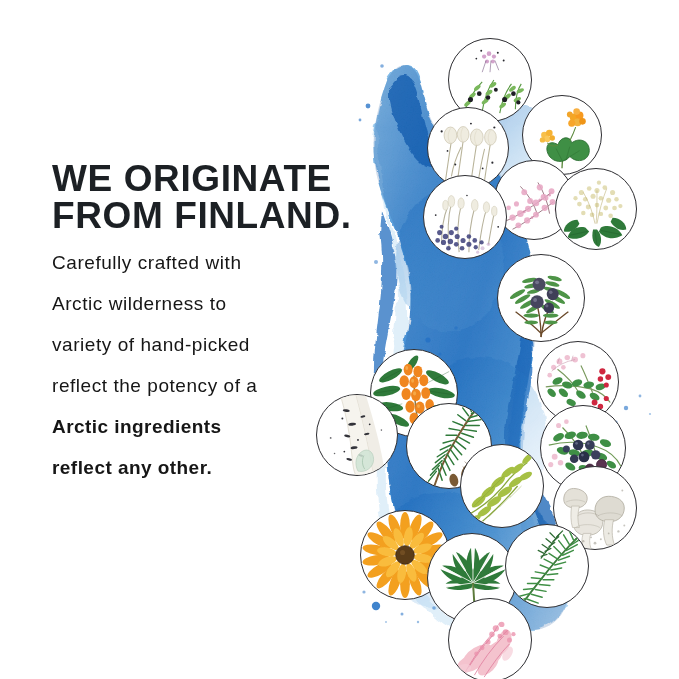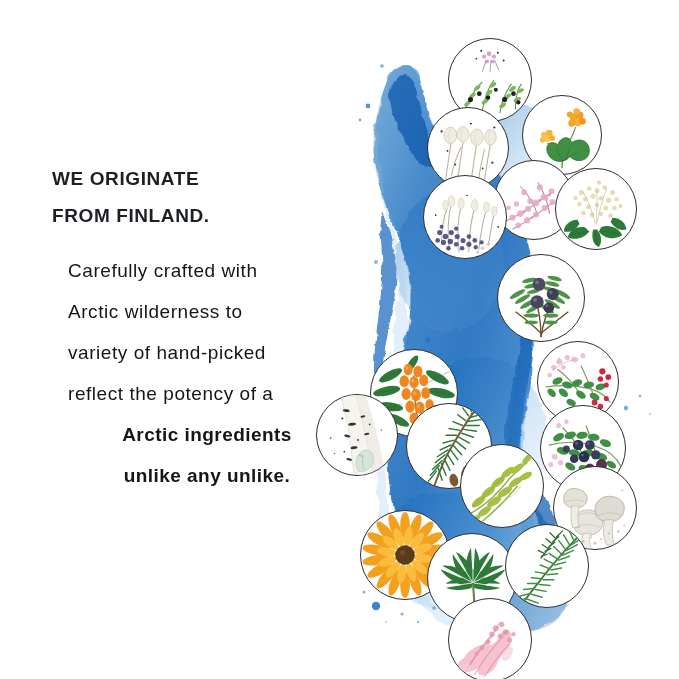--- a/index.html
+++ b/index.html
@@ -9,38 +9,38 @@
     font-family:"Liberation Sans","DejaVu Sans",sans-serif;
     overflow:hidden;
     position:relative;
   }
   #stage{position:relative;width:679px;height:679px;overflow:hidden;background:#fff;}
 
   
   .copy{position:absolute;left:52px;top:160px;width:310px;}
   .headline{
     font-weight:700;
-    font-size:19px;
+    font-size:37px;
     line-height:37px;
     letter-spacing:0.6px;
     color:#1c2024;
     margin:0 0 8px 0;
     font-stretch:condensed;
   }
   .headline .hl-line{display:block;white-space:nowrap;}
-  .para{margin:16px;}
+  .para{margin:0;}
   .para .ln{
     display:block;
     font-size:19px;
     line-height:41px;
     letter-spacing:0.55px;
     color:#161616;
     white-space:nowrap;
   }
-  .para .ln.bold{font-weight:700;letter-spacing:0.45px;text-align:center;}
+  .para .ln.bold{font-weight:700;letter-spacing:0.45px;}
 
   
   #mapwrap{position:absolute;left:330px;top:10px;width:349px;height:660px;}
   #mapsvg{position:absolute;left:0;top:0;width:349px;height:660px;}
 
   
   .medallion{
     position:absolute;
     border-radius:50%;
     background:#ffffff;
@@ -59,21 +59,21 @@
     <h1 class="headline">
       <span class="hl-line">WE ORIGINATE</span>
       <span class="hl-line">FROM FINLAND.</span>
     </h1>
     <p class="para">
       <span class="ln">Carefully crafted with</span>
       <span class="ln">Arctic wilderness to</span>
       <span class="ln">variety of hand-picked</span>
       <span class="ln">reflect the potency of a</span>
       <span class="ln bold">Arctic ingredients</span>
-      <span class="ln bold">unlike any unlike.</span>
+      <span class="ln bold">reflect any other.</span>
     </p>
   </div>
 
   <div id="mapwrap">
 
     <svg id="mapsvg" viewBox="0 0 349 660">
       <defs>
         <linearGradient id="gBlue" x1="0" y1="0" x2="1" y2="1">
           <stop offset="0%" stop-color="#8cc2ea"></stop>
           <stop offset="22%" stop-color="#4f97d8"></stop>

